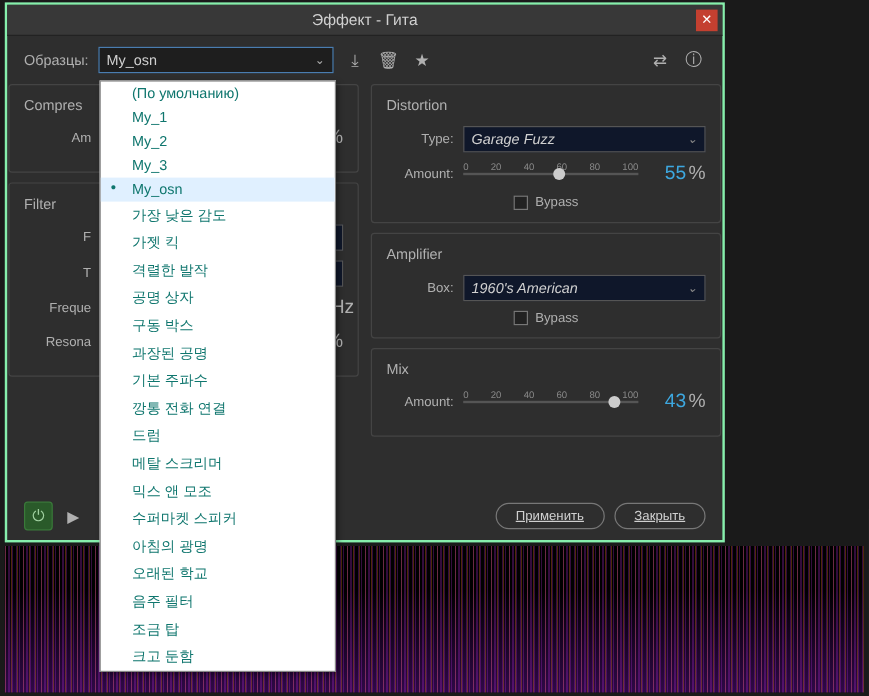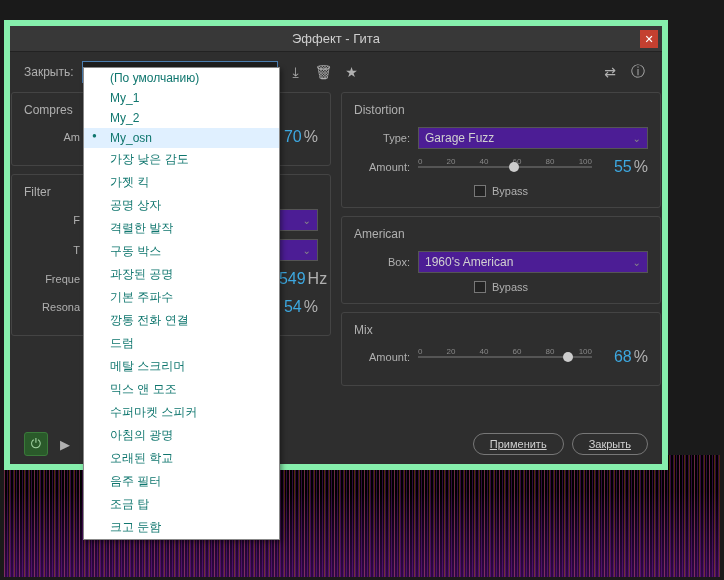--- a/index.html
+++ b/index.html
@@ -1,17 +1,17 @@
 <!DOCTYPE html>
 <html><head>
 <meta charset="utf-8">
 <style>
 * { box-sizing: border-box; margin: 0; padding: 0; font-family: "Segoe UI", Arial, sans-serif; }
 body { background: #1a1a1a; width: 724px; height: 580px; overflow: hidden; position: relative; }
-.window { position: absolute; top: 20px; left: 4px; width: 664px; height: 450px; background: #2e2e2e; border: 6px solid #86efac; }
+.window { position: absolute; top: 2px; left: 4px; width: 600px; height: 450px; background: #2e2e2e; border: 2px solid #86efac; }
 .titlebar { height: 26px; background: #383838; display: flex; align-items: center; justify-content: center; position: relative; border-bottom: 1px solid #222; }
 .titlebar span { color: #d0d0d0; font-size: 13px; }
 .close-btn { position: absolute; right: 4px; top: 4px; width: 18px; height: 18px; background: #c44030; color: #fff; font-size: 11px; line-height: 18px; text-align: center; cursor: pointer; }
 .presets-row { height: 40px; display: flex; align-items: center; padding: 0 14px; gap: 8px; }
 .label { color: #b0b0b0; font-size: 12px; }
 .preset-select { width: 196px; height: 22px; background: #1e1e1e; border: 1px solid #4a7db0; color: #d0d0d0; font-size: 12px; padding: 0 6px; display: flex; align-items: center; justify-content: space-between; cursor: pointer; }
 .preset-select .caret { font-size: 10px; color: #aaa; }
 .icon-btn { width: 20px; height: 20px; color: #b0b0b0; font-size: 14px; display: flex; align-items: center; justify-content: center; cursor: pointer; }
 .spacer { flex: 1; }
 .body-area { display: flex; padding: 0 1px 8px; gap: 10px; }
@@ -19,21 +19,21 @@
 .panel { border: 1px solid #444; border-radius: 3px; padding: 10px 12px; }
 .panel-title { color: #b0b0b0; font-size: 12px; margin-bottom: 10px; }
 .param-row { display: flex; align-items: center; gap: 8px; margin-bottom: 8px; font-size: 11px; color: #b0b0b0; }
 .param-label { width: 56px; text-align: right; }
 .slider { flex: 1; height: 20px; position: relative; }
 .slider-track { position: absolute; top: 9px; left: 0; right: 0; height: 2px; background: #555; }
 .slider-thumb { position: absolute; top: 5px; width: 10px; height: 10px; background: #ccc; border-radius: 50%; transform: translateX(-50%); }
 .ticks { position: absolute; top: 0; left: 0; right: 0; display: flex; justify-content: space-between; font-size: 8px; color: #888; }
 .value { width: 48px; text-align: right; color: #3da8e0; font-size: 16px; }
 .value .unit { color: #b0b0b0; margin-left: 2px; }
-.dropdown { height: 22px; background: #4c1d95; border: 1px solid #555; color: #d0d0d0; font-size: 12px; padding: 0 6px; display: flex; align-items: center; justify-content: space-between; cursor: pointer; flex: 1; }
+.dropdown { height: 22px; background: #0f172a; border: 1px solid #555; color: #d0d0d0; font-size: 12px; padding: 0 6px; display: flex; align-items: center; justify-content: space-between; cursor: pointer; flex: 1; font-style: italic; }
 .dropdown .caret { font-size: 10px; color: #888; }
 .checkbox-row { display: flex; align-items: flex-start; justify-content: center; gap: 6px; font-size: 11px; color: #b0b0b0; margin-top: 4px; }
 .checkbox { width: 12px; height: 12px; border: 1px solid #777; background: #222; }
 .footer { position: absolute; bottom: 8px; left: 14px; right: 14px; display: flex; align-items: center; gap: 8px; }
 .power-btn { width: 24px; height: 24px; background: #2a5a2a; border: 1px solid #3a7a3a; border-radius: 3px; color: #a0d0a0; font-size: 13px; display: flex; align-items: center; justify-content: center; cursor: pointer; }
 .play-btn { color: #b0b0b0; font-size: 13px; cursor: pointer; padding: 0 4px; }
 .action-btn { padding: 4px 16px; border: 1px solid #777; border-radius: 12px; color: #d0d0d0; font-size: 11px; cursor: pointer; text-decoration: underline; }
 .popup { position: absolute; top: 67px; left: 83px; width: 197px; background: #fff; border: 1px solid #888; box-shadow: 2px 2px 5px rgba(0,0,0,0.4); z-index: 100; }
 .popup-item { padding: 3px 12px 3px 26px; font-size: 12px; color: #0f766e; cursor: pointer; position: relative; }
 .popup-item.selected::before { content: "●"; position: absolute; left: 8px; font-size: 8px; }
@@ -49,21 +49,21 @@
 
 <div class="spectro"></div>
 
 <div class="window">
   <div class="titlebar">
     <span>Эффект - Гитa</span>
     <div class="close-btn">✕</div>
   </div>
 
   <div class="presets-row">
-    <span class="label">Закрыть:</span>
+    <span class="label">Образцы:</span>
     <div class="preset-select">
       <span>My_osn</span>
       <span class="caret">⌄</span>
     </div>
     <div class="icon-btn">⤓</div>
     <div class="icon-btn">🗑</div>
     <div class="icon-btn">★</div>
     <div class="spacer"></div>
     <div class="icon-btn">⇄</div>
     <div class="icon-btn">ⓘ</div>
@@ -166,21 +166,21 @@
           </div>
           <span class="value"><span>55</span><span class="unit">%</span></span>
         </div>
         <div class="checkbox-row">
           <div class="checkbox"></div>
           <span>Bypass</span>
         </div>
       </div>
 
       <div class="panel">
-        <div class="panel-title">American</div>
+        <div class="panel-title">Amplifier</div>
         <div class="param-row">
           <span class="param-label">Box:</span>
           <div class="dropdown">
             <span>1960's American</span>
             <span class="caret">⌄</span>
           </div>
         </div>
         <div class="checkbox-row">
           <div class="checkbox"></div>
           <span>Bypass</span>
@@ -196,44 +196,45 @@
                 <span>0</span>
                 <span>20</span>
                 <span>40</span>
                 <span>60</span>
                 <span>80</span>
                 <span>100</span>
               </div>
             <div class="slider-track"></div>
               <div class="slider-thumb" style="left:86%"></div>
           </div>
-          <span class="value"><span>68</span><span class="unit">%</span></span>
+          <span class="value"><span>43</span><span class="unit">%</span></span>
         </div>
       </div>
     </div>
   </div>
 
   <div class="footer">
     <div class="power-btn">⏻</div>
     <div class="play-btn">▶</div>
     <div class="spacer"></div>
     <div class="action-btn">Применить</div>
     <div class="action-btn">Закрыть</div>
   </div>
 </div>
 
 <div class="popup">
     <div class="popup-item">(По умолчанию)</div>
     <div class="popup-item">My_1</div>
     <div class="popup-item">My_2</div>
+    <div class="popup-item">My_3</div>
     <div class="popup-item selected">My_osn</div>
     <div class="popup-item">가장 낮은 감도</div>
     <div class="popup-item">가젯 킥</div>
+    <div class="popup-item">격렬한 발작</div>
     <div class="popup-item">공명 상자</div>
-    <div class="popup-item">격렬한 발작</div>
     <div class="popup-item">구동 박스</div>
     <div class="popup-item">과장된 공명</div>
     <div class="popup-item">기본 주파수</div>
     <div class="popup-item">깡통 전화 연결</div>
     <div class="popup-item">드럼</div>
     <div class="popup-item">메탈 스크리머</div>
     <div class="popup-item">믹스 앤 모조</div>
     <div class="popup-item">수퍼마켓 스피커</div>
     <div class="popup-item">아침의 광명</div>
     <div class="popup-item">오래된 학교</div>

